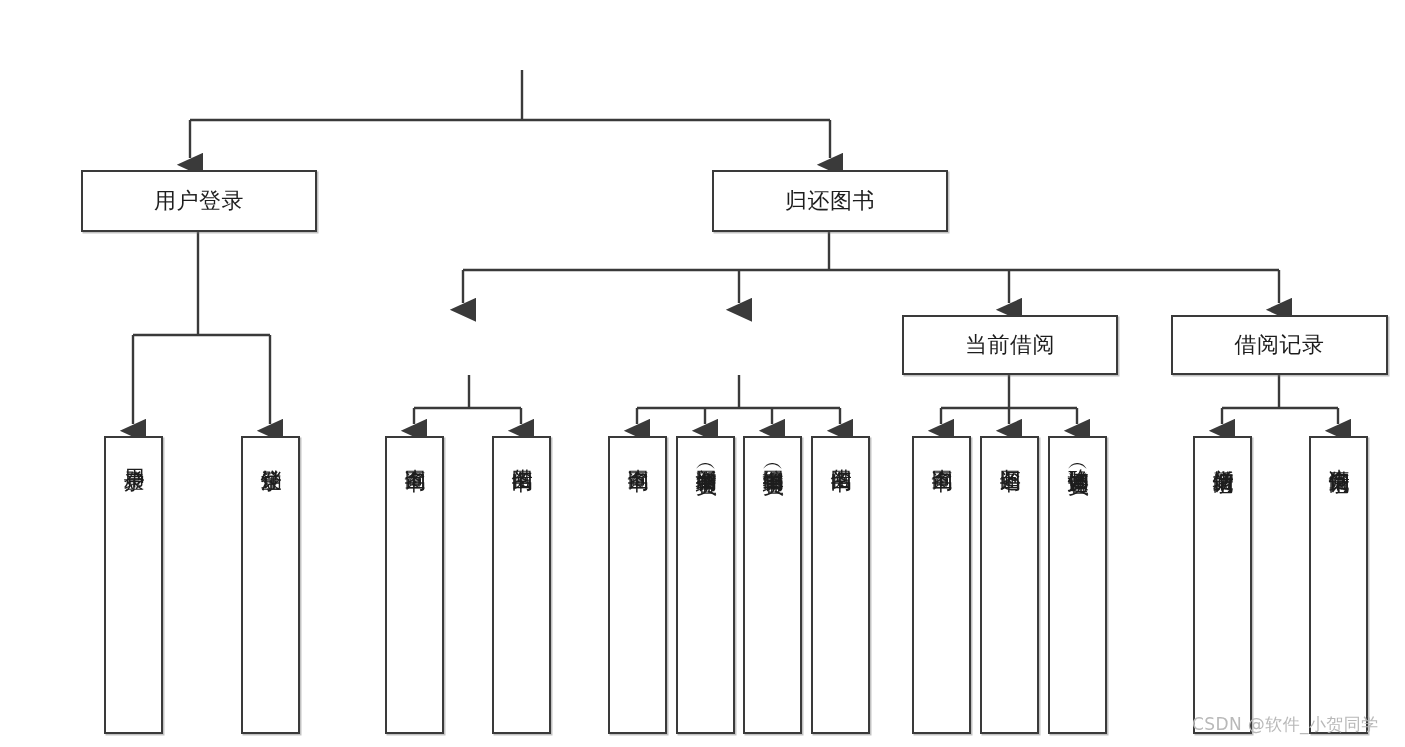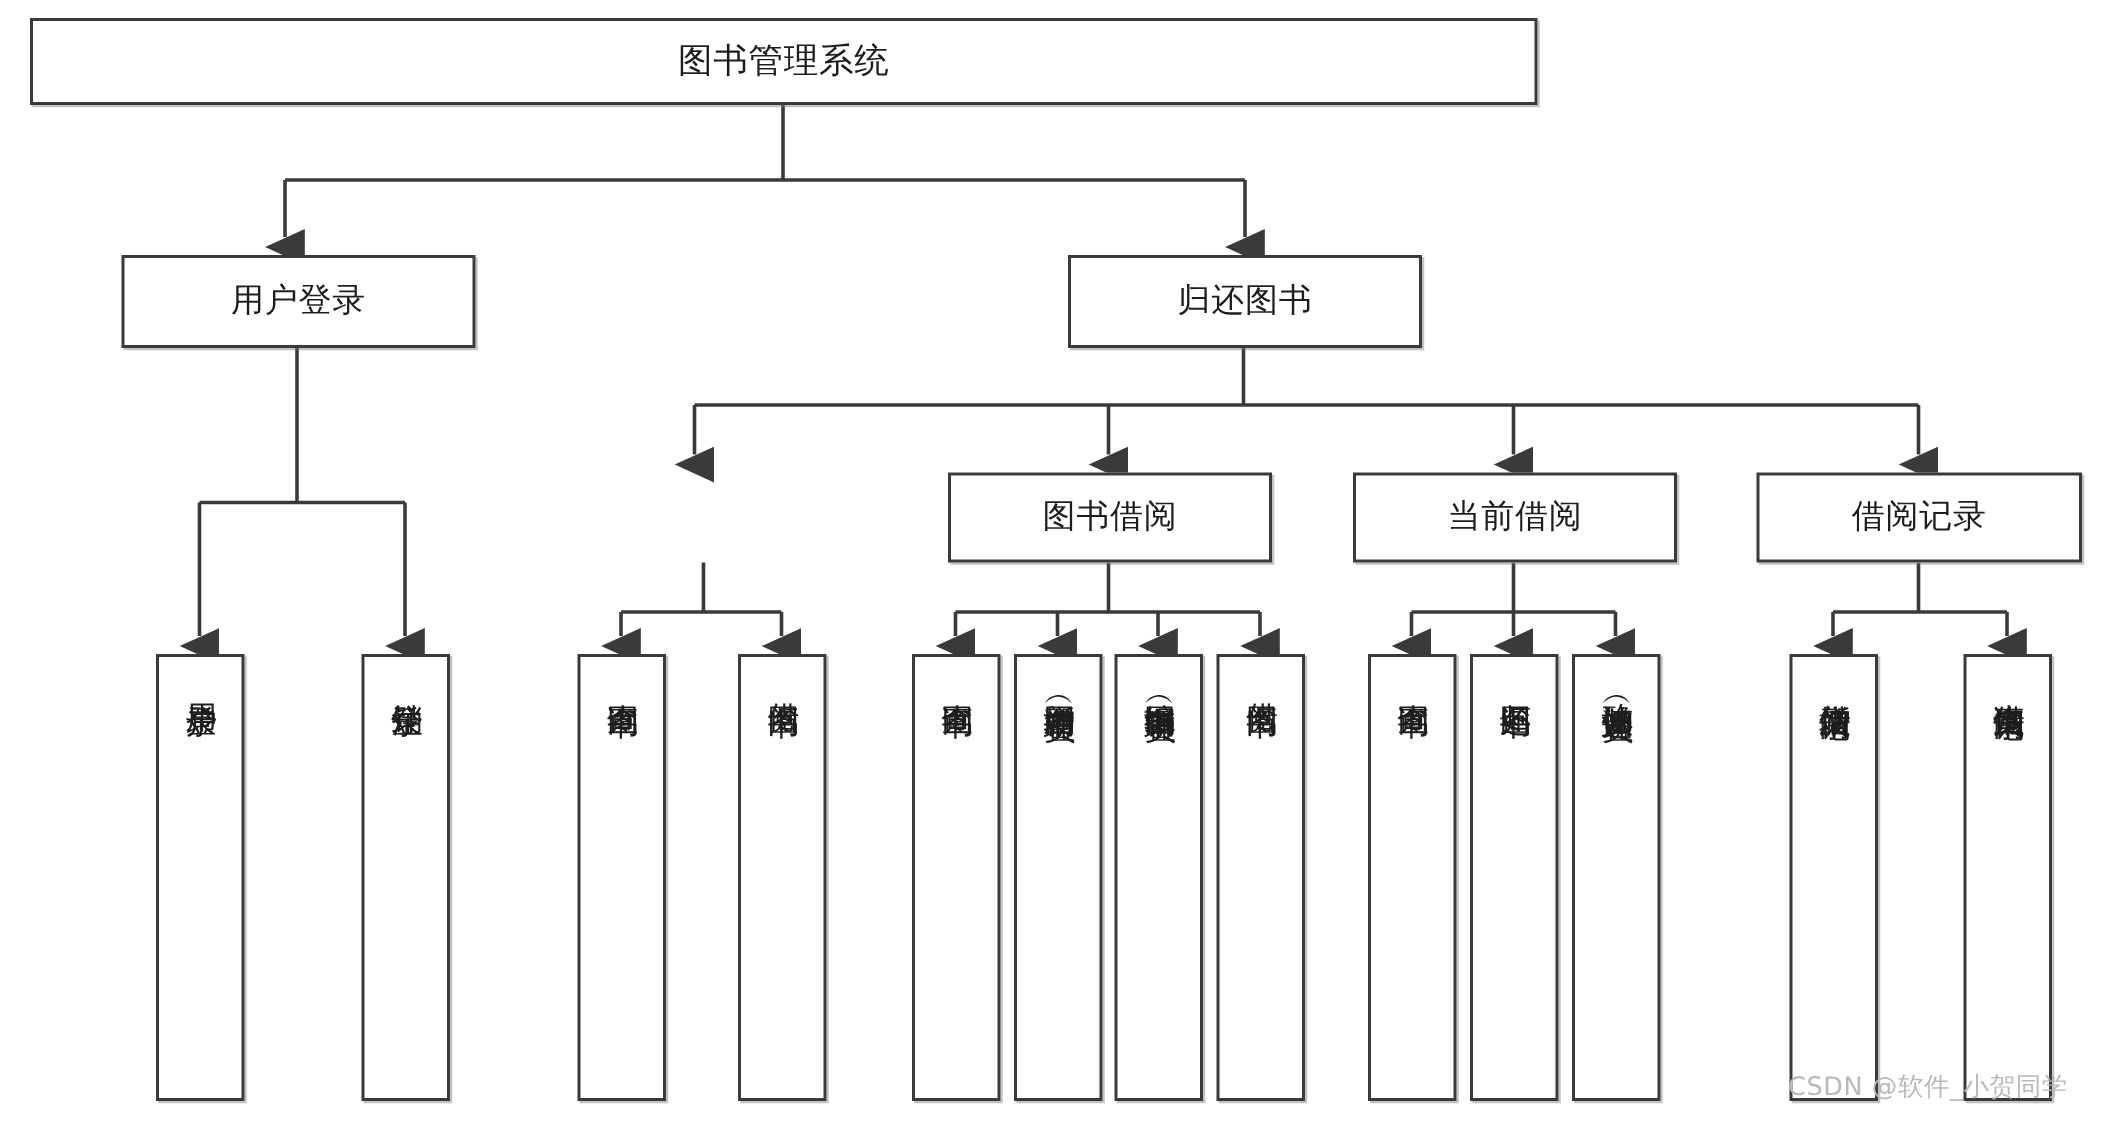--- a/index.html
+++ b/index.html
@@ -114,34 +114,28 @@
       <path d="M1009,408 L1009,424" marker-end="url(#arrow)"></path>
       <path d="M1077,408 L1077,424" marker-end="url(#arrow)"></path>
 
       <path d="M1279,375 L1279,408"></path>
       <path d="M1222,408 L1338,408"></path>
       <path d="M1222,408 L1222,424" marker-end="url(#arrow)"></path>
       <path d="M1338,408 L1338,424" marker-end="url(#arrow)"></path>
     </g>
   </svg>
 
-  <div class="node root" style="left:20px; top:12px; width:1005px; height:58px;">
-    <span class="lbl">图书管理系统</span>
-  </div>
 
   <div class="node" style="left:81px; top:170px; width:236px; height:62px;">
     <span class="lbl">用户登录</span>
   </div>
   <div class="node" style="left:712px; top:170px; width:236px; height:62px;">
     <span class="lbl">归还图书</span>
   </div>
 
-  <div class="node" style="left:632px; top:315px; width:216px; height:60px;">
-    <span class="lbl">图书借阅</span>
-  </div>
   <div class="node" style="left:902px; top:315px; width:216px; height:60px;">
     <span class="lbl">当前借阅</span>
   </div>
   <div class="node" style="left:1171px; top:315px; width:217px; height:60px;">
     <span class="lbl">借阅记录</span>
   </div>
 
   <div class="node leaf" style="left:104px; top:436px; width:59px; height:298px;">
     <span class="lbl">用户登录</span>
   </div>

